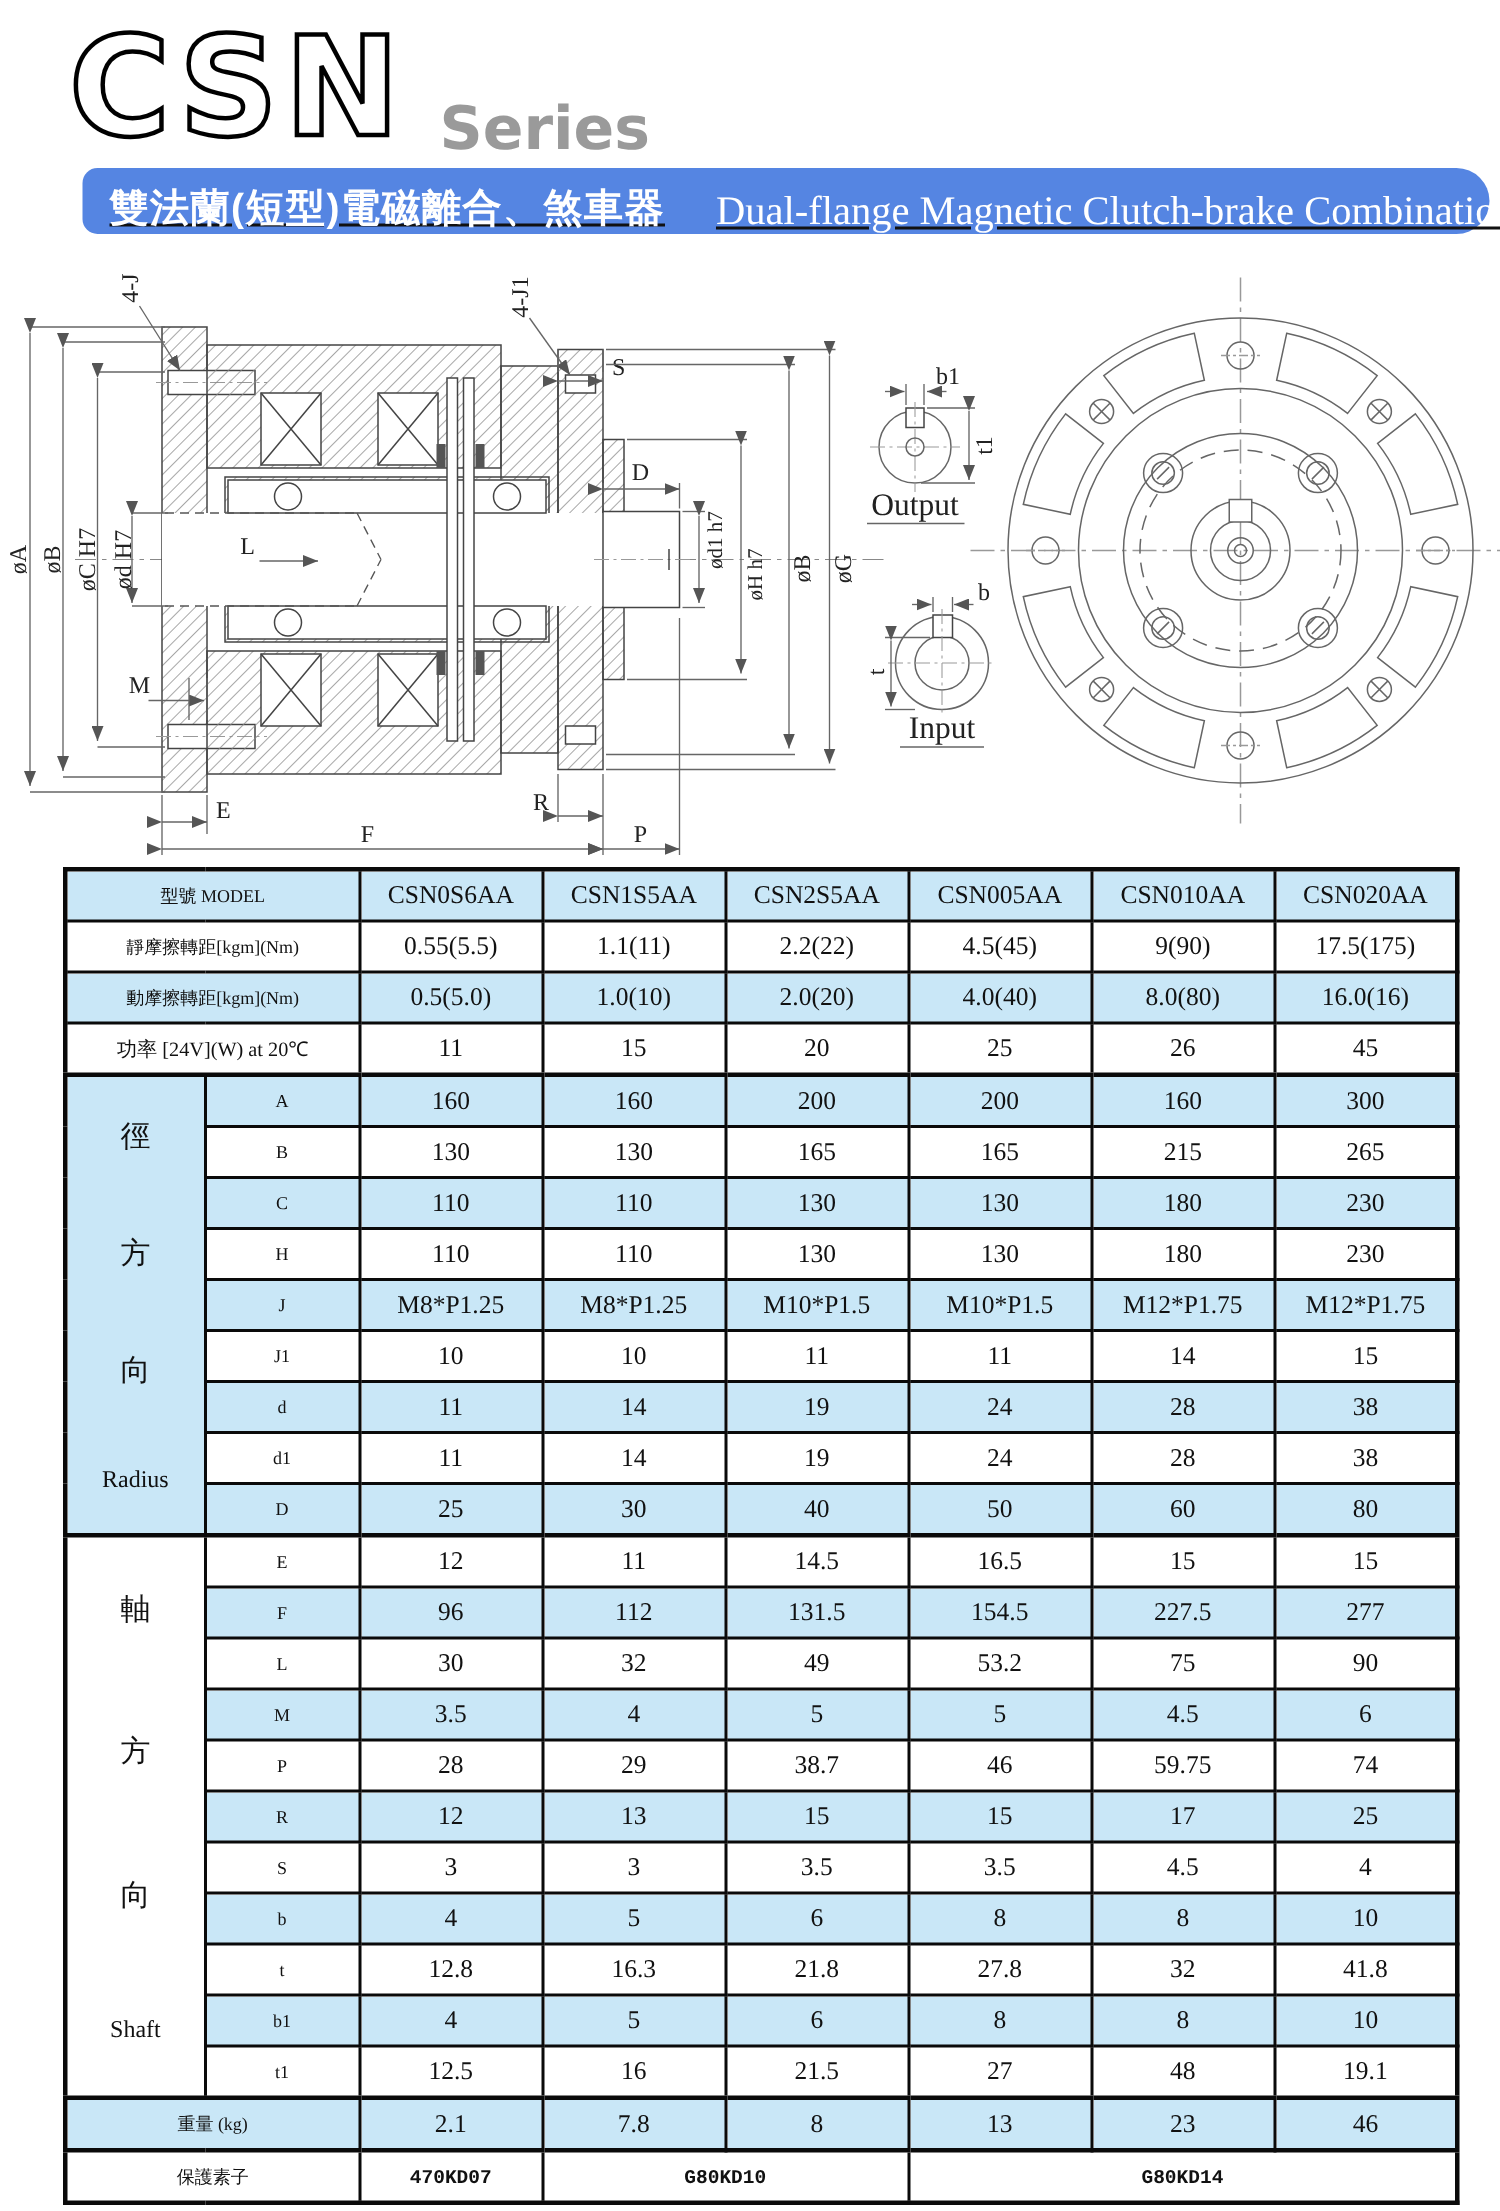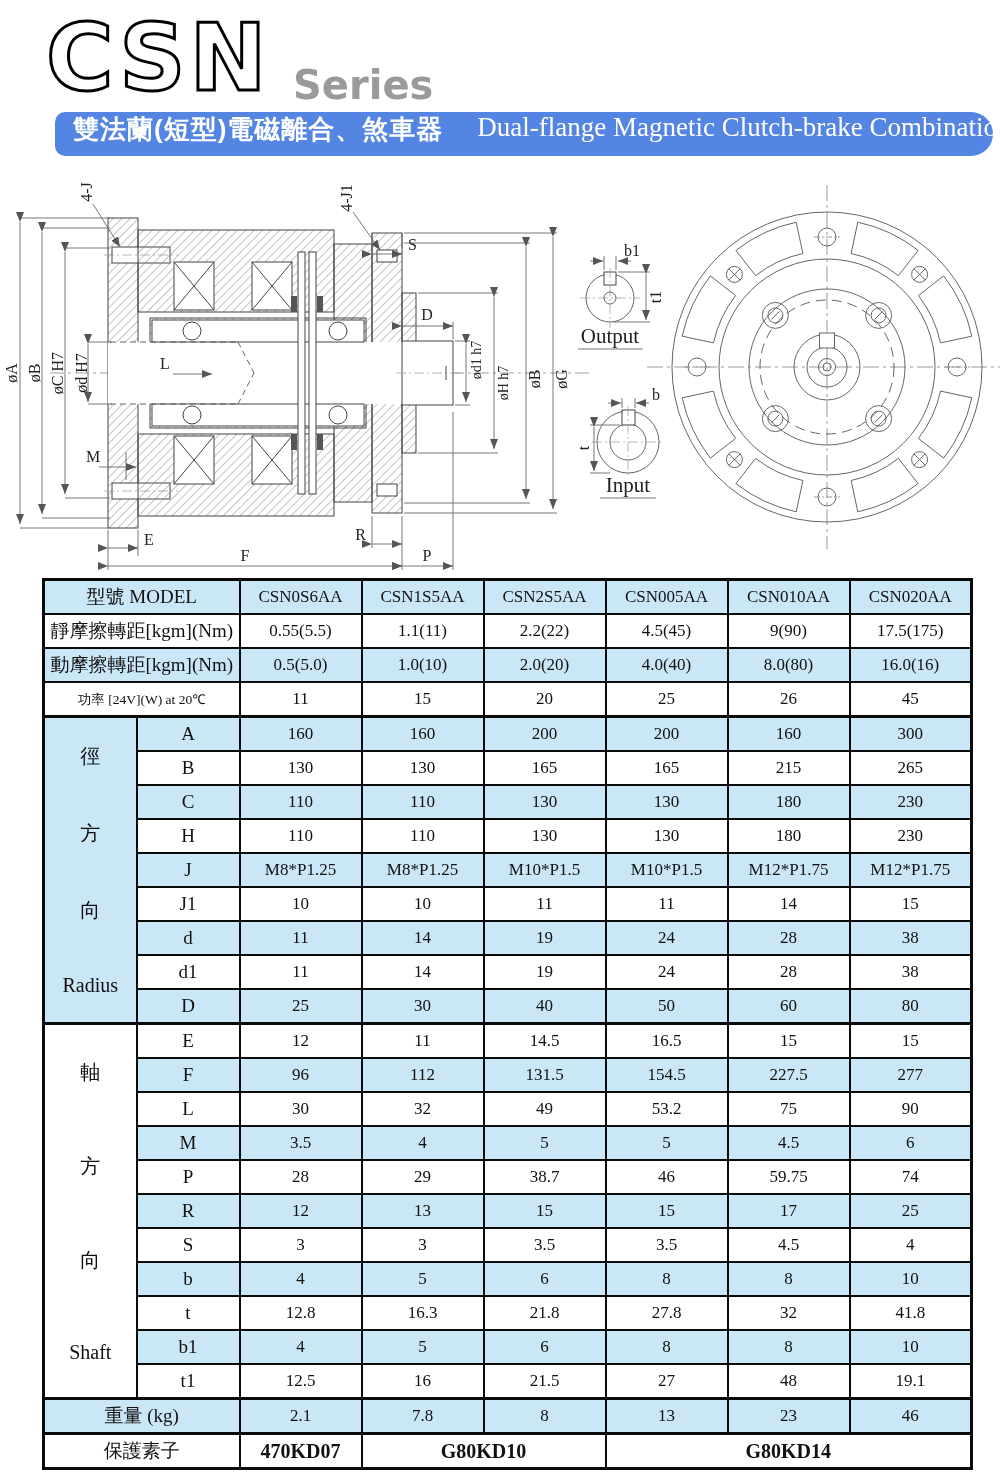--- a/index.html
+++ b/index.html
@@ -12,21 +12,21 @@
   body{
     width:1000px;height:1474px;position:relative;background:#fff;
     font-family:"Liberation Serif",serif;color:#111;overflow:hidden;
   }
   
   #logo{position:absolute;left:38px;top:4px;}
   
   #banner{
     position:absolute;left:55px;top:112px;width:938px;height:44px;
     background:var(--banner);border-radius:10px 22px 22px 10px;
-    display:flex;align-items:flex-start;gap:34px;padding-left:18px;box-sizing:border-box;
+    display:flex;align-items:flex-end;gap:34px;padding-left:18px;box-sizing:border-box;text-decoration:underline;
   }
   #banner .zh{
     font-family:"Liberation Sans",sans-serif;font-weight:bold;
     font-size:26px;color:#fff;letter-spacing:1px;white-space:nowrap;
   }
   #banner .en{
     font-family:"Liberation Serif",serif;font-size:27px;color:#fff;white-space:nowrap;
   }
   
   #drawing{position:absolute;left:0;top:158px;}
@@ -48,29 +48,29 @@
     border:3px solid var(--tborder);
   }
   #spec-table td{
     border:2px solid var(--tborder);text-align:center;vertical-align:middle;
     height:32px;padding:0;font-size:17px;background:#fff;overflow:hidden;white-space:nowrap;
   }
   #spec-table tr.shade td{background:var(--shade);}
   #spec-table td.grp{background:#fff;}
   #spec-table tr.thick-top td{border-top:3px solid var(--tborder);}
   #spec-table tr.model-row td{border-bottom:2px solid var(--tborder);}
-  #spec-table td.lbl{font-size:19px;}
+  #spec-table td.lbl{font-size:12px;}
   #spec-table td.small-lbl{font-size:13.5px;}
-  #spec-table td.fuse-val{font-weight:bold;font-size:20px;}
+  #spec-table td.fuse-val{font-weight:bold;font-size:13px;font-family:Liberation Mono, monospace;}
   .grp-col{
     display:flex;flex-direction:column;justify-content:space-around;align-items:center;
     height:100%;
   }
   .grp-col .cjk{font-size:20px;}
-  .grp-col .lat{font-size:20px;}
+  .grp-col .lat{font-size:16px;}
 </style>
 </head>
 <body>
 
 <svg id="logo" width="430" height="106">
   <text x="8" y="86" font-family="DejaVu Sans, sans-serif" font-weight="bold" font-size="92" letter-spacing="4" fill="#ffffff" stroke="#000000" stroke-width="3">CSN</text>
   <text x="255" y="95" font-family="DejaVu Sans, sans-serif" font-weight="bold" font-size="40" fill="#9a9a9a">Series</text>
 </svg>
 
 <div id="banner">

